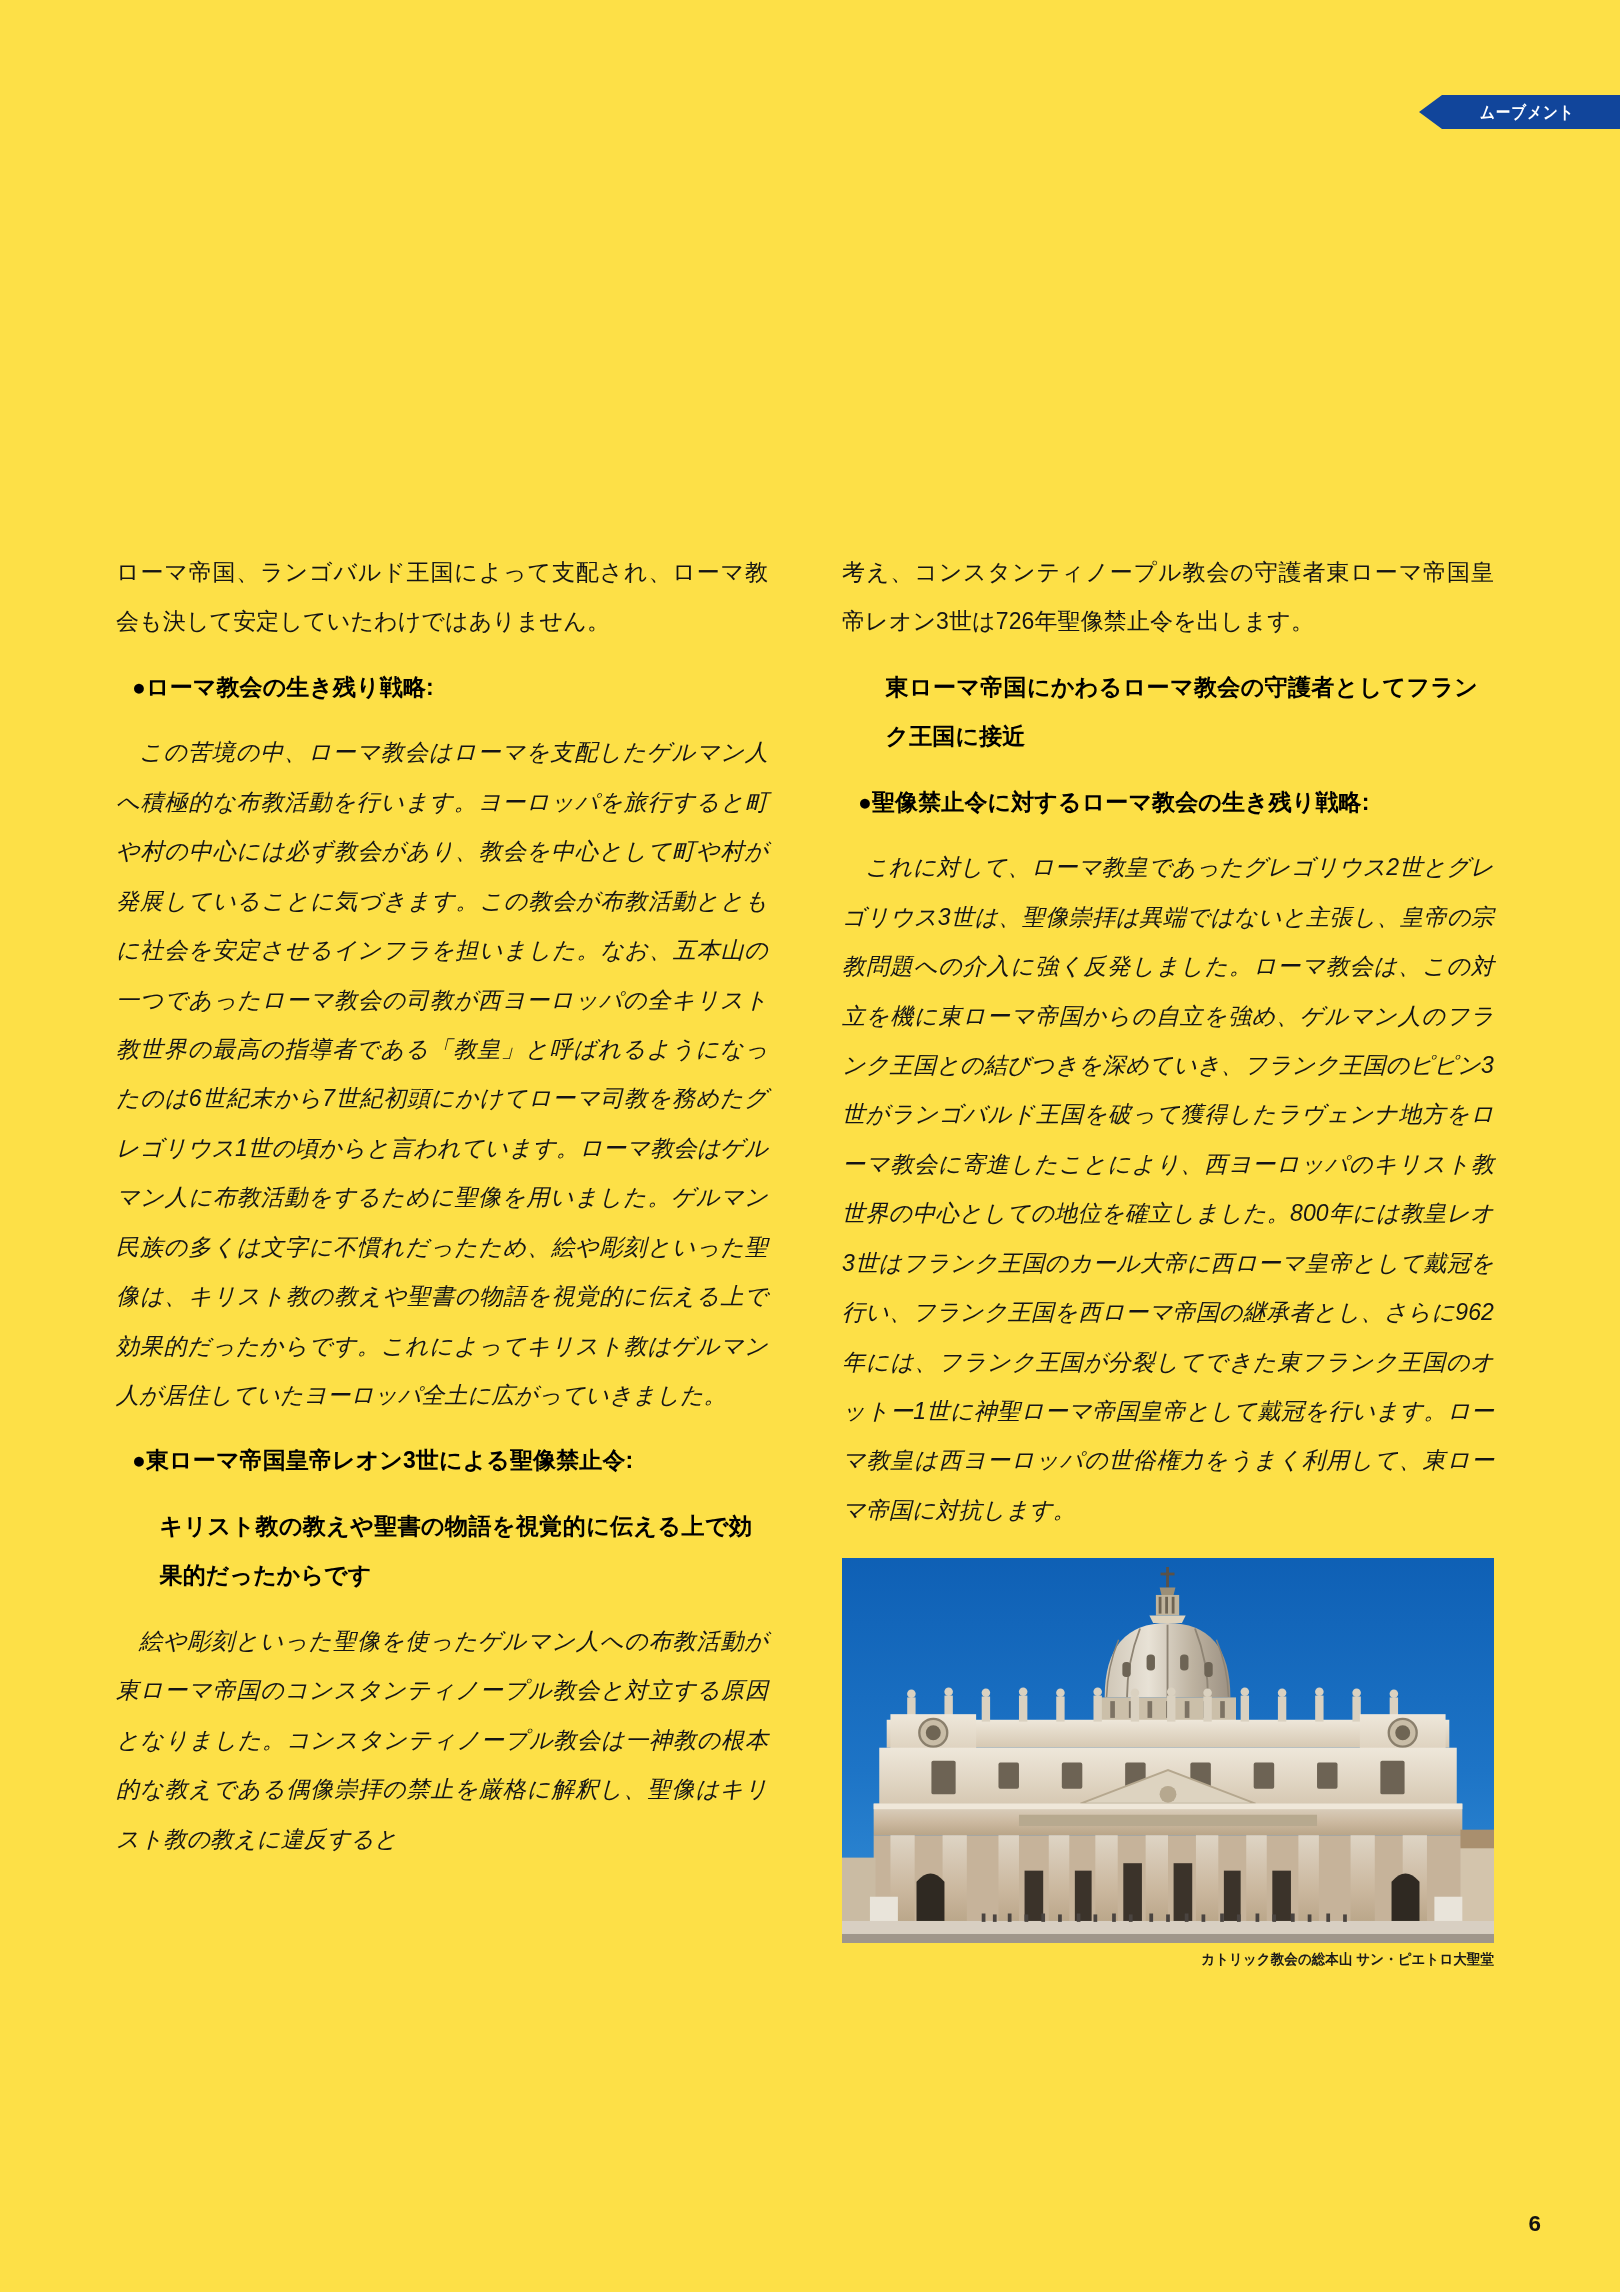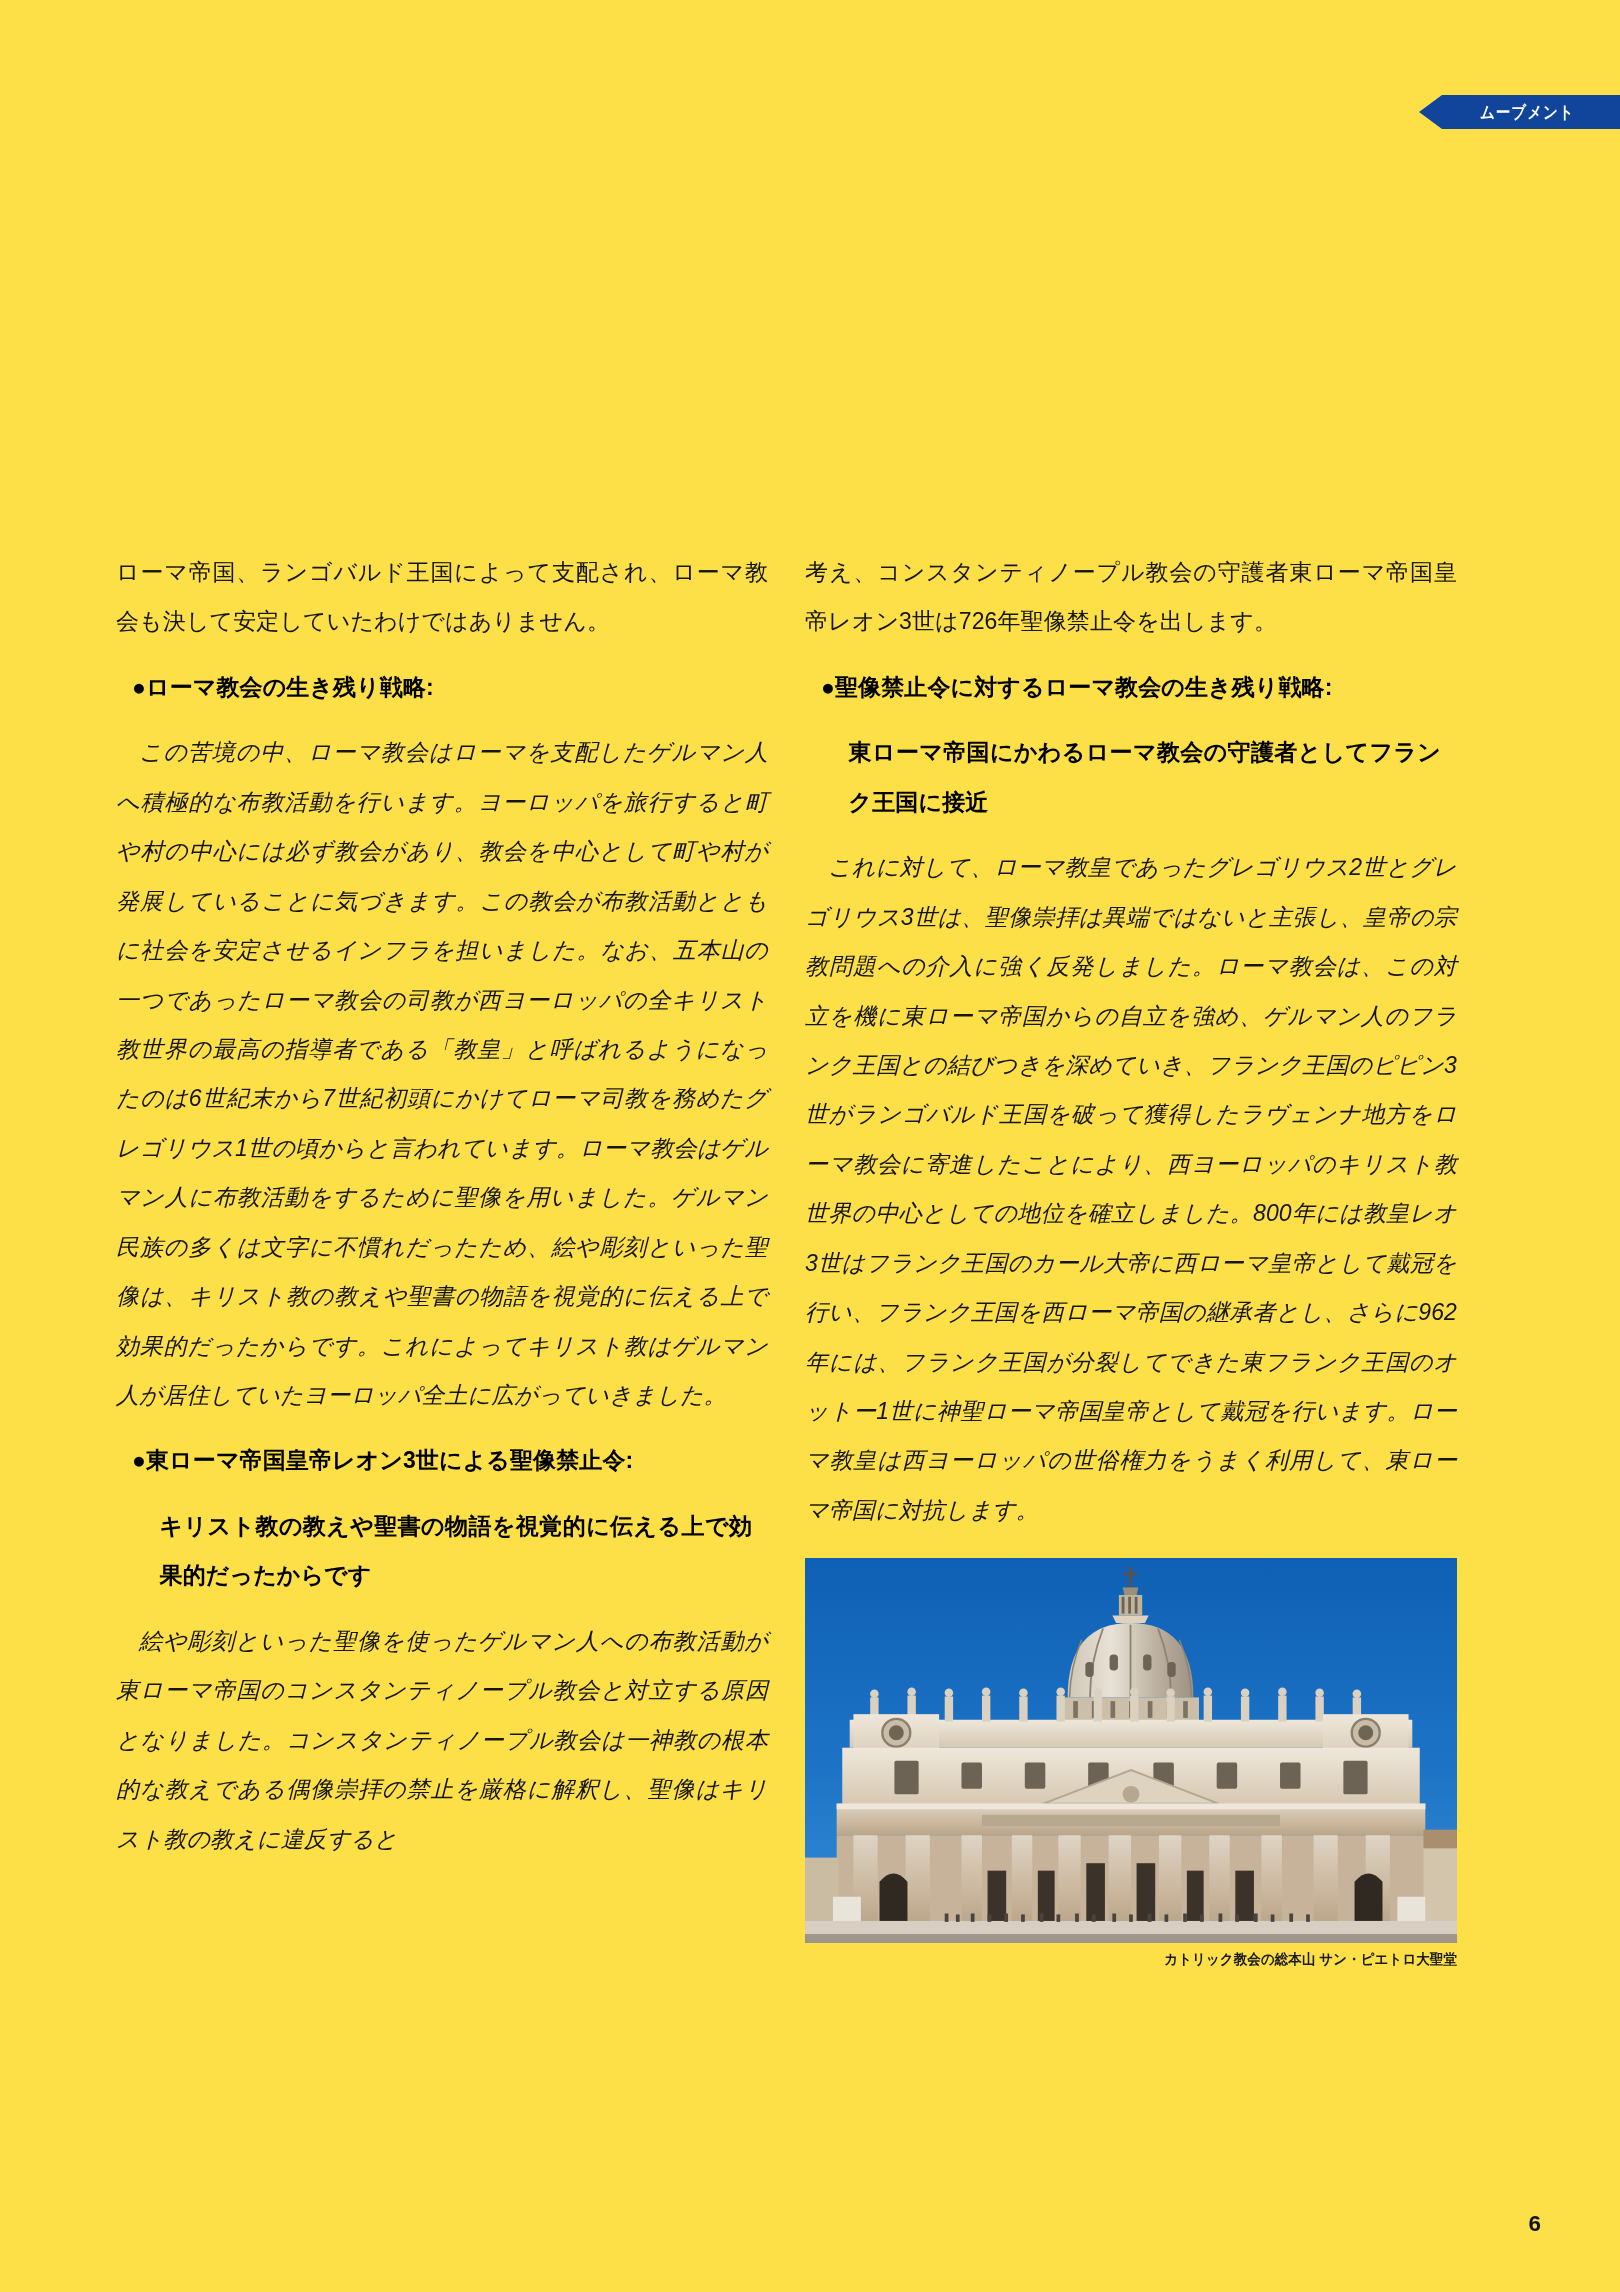--- a/index.html
+++ b/index.html
@@ -61,21 +61,21 @@
     transform-origin: left center;
   }
 
   
   .columns {
     position: absolute;
     top: 548px;
     left: 116px;
     width: 1379px;
     display: flex;
-    gap: 37px;
+    gap: 74px;
   }
   .col {
     width: 652px;
     flex: 0 0 652px;
   }
 
   
   .para {
     font-size: 23px;
     line-height: 2.15;
@@ -157,22 +157,22 @@
       <p class="para">ローマ帝国、ランゴバルド王国によって支配され、ローマ教会も決して安定していたわけではありません。</p>
       <p class="heading">●ローマ教会の生き残り戦略:</p>
       <p class="para indent">この苦境の中、ローマ教会はローマを支配したゲルマン人へ積極的な布教活動を行います。ヨーロッパを旅行すると町や村の中心には必ず教会があり、教会を中心として町や村が発展していることに気づきます。この教会が布教活動とともに社会を安定させるインフラを担いました。なお、五本山の一つであったローマ教会の司教が西ヨーロッパの全キリスト教世界の最高の指導者である「教皇」と呼ばれるようになったのは6世紀末から7世紀初頭にかけてローマ司教を務めたグレゴリウス1世の頃からと言われています。ローマ教会はゲルマン人に布教活動をするために聖像を用いました。ゲルマン民族の多くは文字に不慣れだったため、絵や彫刻といった聖像は、キリスト教の教えや聖書の物語を視覚的に伝える上で効果的だったからです。これによってキリスト教はゲルマン人が居住していたヨーロッパ全土に広がっていきました。</p>
       <p class="heading">●東ローマ帝国皇帝レオン3世による聖像禁止令:</p>
       <p class="heading sub">キリスト教の教えや聖書の物語を視覚的に伝える上で効果的だったからです</p>
       <p class="para indent">絵や彫刻といった聖像を使ったゲルマン人への布教活動が東ローマ帝国のコンスタンティノープル教会と対立する原因となりました。コンスタンティノープル教会は一神教の根本的な教えである偶像崇拝の禁止を厳格に解釈し、聖像はキリスト教の教えに違反すると</p>
     </div>
 
     <div class="col">
       <p class="para">考え、コンスタンティノープル教会の守護者東ローマ帝国皇帝レオン3世は726年聖像禁止令を出します。</p>
+      <p class="heading sub">東ローマ帝国にかわるローマ教会の守護者としてフランク王国に接近</p>
       <p class="heading">●聖像禁止令に対するローマ教会の生き残り戦略:</p>
-      <p class="heading sub">東ローマ帝国にかわるローマ教会の守護者としてフランク王国に接近</p>
       <p class="para indent">これに対して、ローマ教皇であったグレゴリウス2世とグレゴリウス3世は、聖像崇拝は異端ではないと主張し、皇帝の宗教問題への介入に強く反発しました。ローマ教会は、この対立を機に東ローマ帝国からの自立を強め、ゲルマン人のフランク王国との結びつきを深めていき、フランク王国のピピン3世がランゴバルド王国を破って獲得したラヴェンナ地方をローマ教会に寄進したことにより、西ヨーロッパのキリスト教世界の中心としての地位を確立しました。800年には教皇レオ3世はフランク王国のカール大帝に西ローマ皇帝として戴冠を行い、フランク王国を西ローマ帝国の継承者とし、さらに962年には、フランク王国が分裂してできた東フランク王国のオットー1世に神聖ローマ帝国皇帝として戴冠を行います。ローマ教皇は西ヨーロッパの世俗権力をうまく利用して、東ローマ帝国に対抗します。</p>
 
       <figure class="figure">
         <div class="figure-img">
           <svg viewBox="0 0 700 430" preserveAspectRatio="xMidYMid slice" width="100%" height="100%">
             <defs>
               <linearGradient id="skyg" x1="0" y1="0" x2="0" y2="1">
                 <stop offset="0%" stop-color="#0e5fb4"></stop>
                 <stop offset="55%" stop-color="#1d74c6"></stop>
                 <stop offset="100%" stop-color="#3690d8"></stop>

